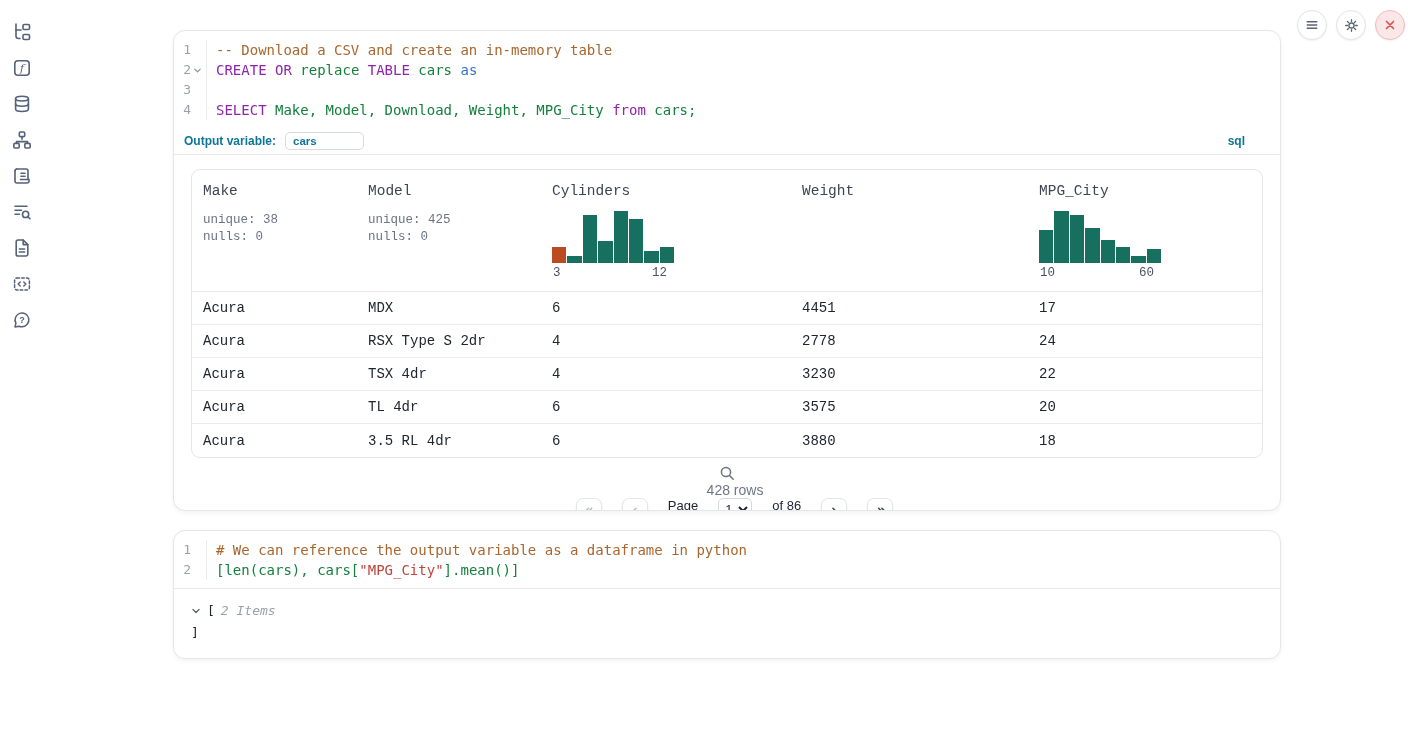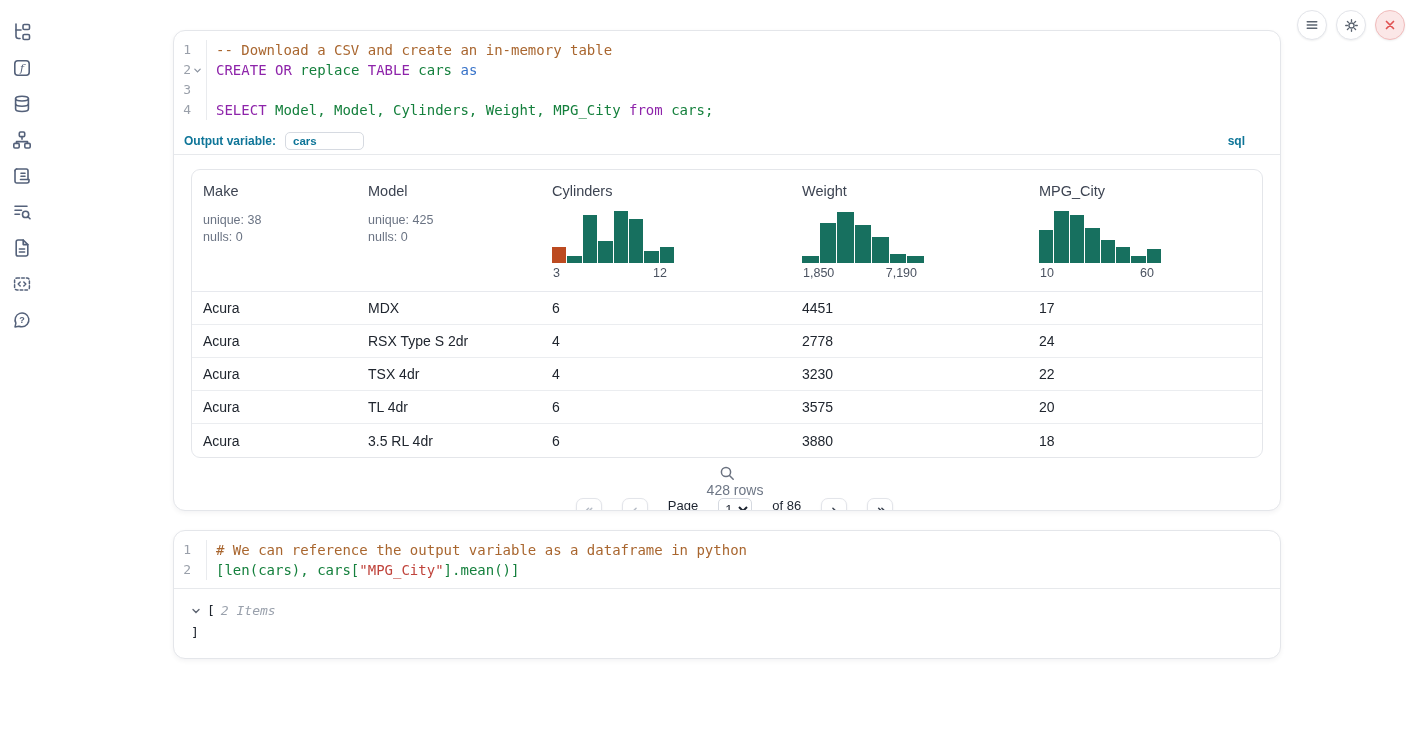--- a/index.html
+++ b/index.html
@@ -48,21 +48,21 @@
   .outvar-label { font-size:12px; font-weight:700; color:var(--accent-teal,#0e7598); }
   .outvar-input { width:79px; height:18px; border:1px solid #d6dae1; border-radius:5px;
     padding:0 7px; font-family:"Liberation Sans",sans-serif; font-size:11.5px; font-weight:700;
     color:var(--accent-teal,#0e7598); outline:none; }
   .flex-spacer { flex:1; }
   .lang-badge { font-size:12px; font-weight:700; color:var(--accent-teal,#0e7598);
     background:none; border:none; cursor:pointer; }
 
   
   .output-section { padding:14px 17px 9px; }
-  .data-table-card { border:1px solid #e4e6ea; border-radius:9px; overflow:hidden; }
+  .data-table-card { border:1px solid #e4e6ea; border-radius:9px; overflow:hidden;font-family:Liberation Mono, monospace; }
   .tgrid { display:grid; grid-template-columns:165px 184px 250px 237px 1fr; }
   .thead { padding:13px 0 8px; border-bottom:1px solid #e7e9ee; }
   .th { padding-left:11px; }
   .th-label { font-size:14.5px; color:#3d4452; }
   .th-stats { margin-top:13px; font-size:12.5px; color:#6b7484; line-height:17px; }
   .hist { width:122px; margin-top:12px; }
   .hist-bars { display:flex; align-items:flex-end; gap:1px; height:52px; }
   .hist-bar { flex:1; background:var(--hist-green,#17705f); }
   .hist-bar.hl { background:var(--hist-orange,#bc4a20); }
   .hist-axis { position:relative; height:17px; margin-top:3px; font-size:12.5px; color:#4a5260; }
@@ -215,21 +215,21 @@
         <span class="gutter">
             <span class="lnum">3</span>
             <span class="fold"></span>
           </span>
       </div>
       <div class="code-line">
         <span class="gutter">
             <span class="lnum">4</span>
             <span class="fold"></span>
           </span>
-        <span class="lcode"><span class="tok-kw">SELECT</span><span class="tok-plain"> Model, Model, Cylinders, Weight, MPG_City </span><span class="tok-kw">from</span><span class="tok-plain"> cars;</span></span>
+        <span class="lcode"><span class="tok-kw">SELECT</span><span class="tok-plain"> Make, Model, Download, Weight, MPG_City </span><span class="tok-kw">from</span><span class="tok-plain"> cars;</span></span>
       </div>
     </div>
 
     <div class="outvar-bar">
       <span class="outvar-label">Output variable:</span>
       <input class="outvar-input" type="text" value="cars" style="">
       <span class="flex-spacer"></span>
       <button class="lang-badge">sql</button>
     </div>
 
@@ -264,35 +264,20 @@
                   <div class="hist-bar" style="height: 30%;"></div>
                 </div>
               <div class="hist-axis">
                   <span class="hmin">3</span>
                   <span class="hmax">12</span>
                 </div>
             </div>
           </div>
           <div class="th">
             <div class="th-label">Weight</div>
-            <div class="hist">
-              <div class="hist-bars">
-                  <div class="hist-bar" style="height: 13%;"></div>
-                  <div class="hist-bar" style="height: 76%;"></div>
-                  <div class="hist-bar" style="height: 98%;"></div>
-                  <div class="hist-bar" style="height: 74%;"></div>
-                  <div class="hist-bar" style="height: 50%;"></div>
-                  <div class="hist-bar" style="height: 18%;"></div>
-                  <div class="hist-bar" style="height: 13%;"></div>
-                </div>
-              <div class="hist-axis">
-                  <span class="hmin">1,850</span>
-                  <span class="hmax">7,190</span>
-                </div>
-            </div>
           </div>
           <div class="th">
             <div class="th-label">MPG_City</div>
             <div class="hist">
               <div class="hist-bars">
                   <div class="hist-bar" style="height: 64%;"></div>
                   <div class="hist-bar" style="height: 100%;"></div>
                   <div class="hist-bar" style="height: 92%;"></div>
                   <div class="hist-bar" style="height: 68%;"></div>
                   <div class="hist-bar" style="height: 44%;"></div>

